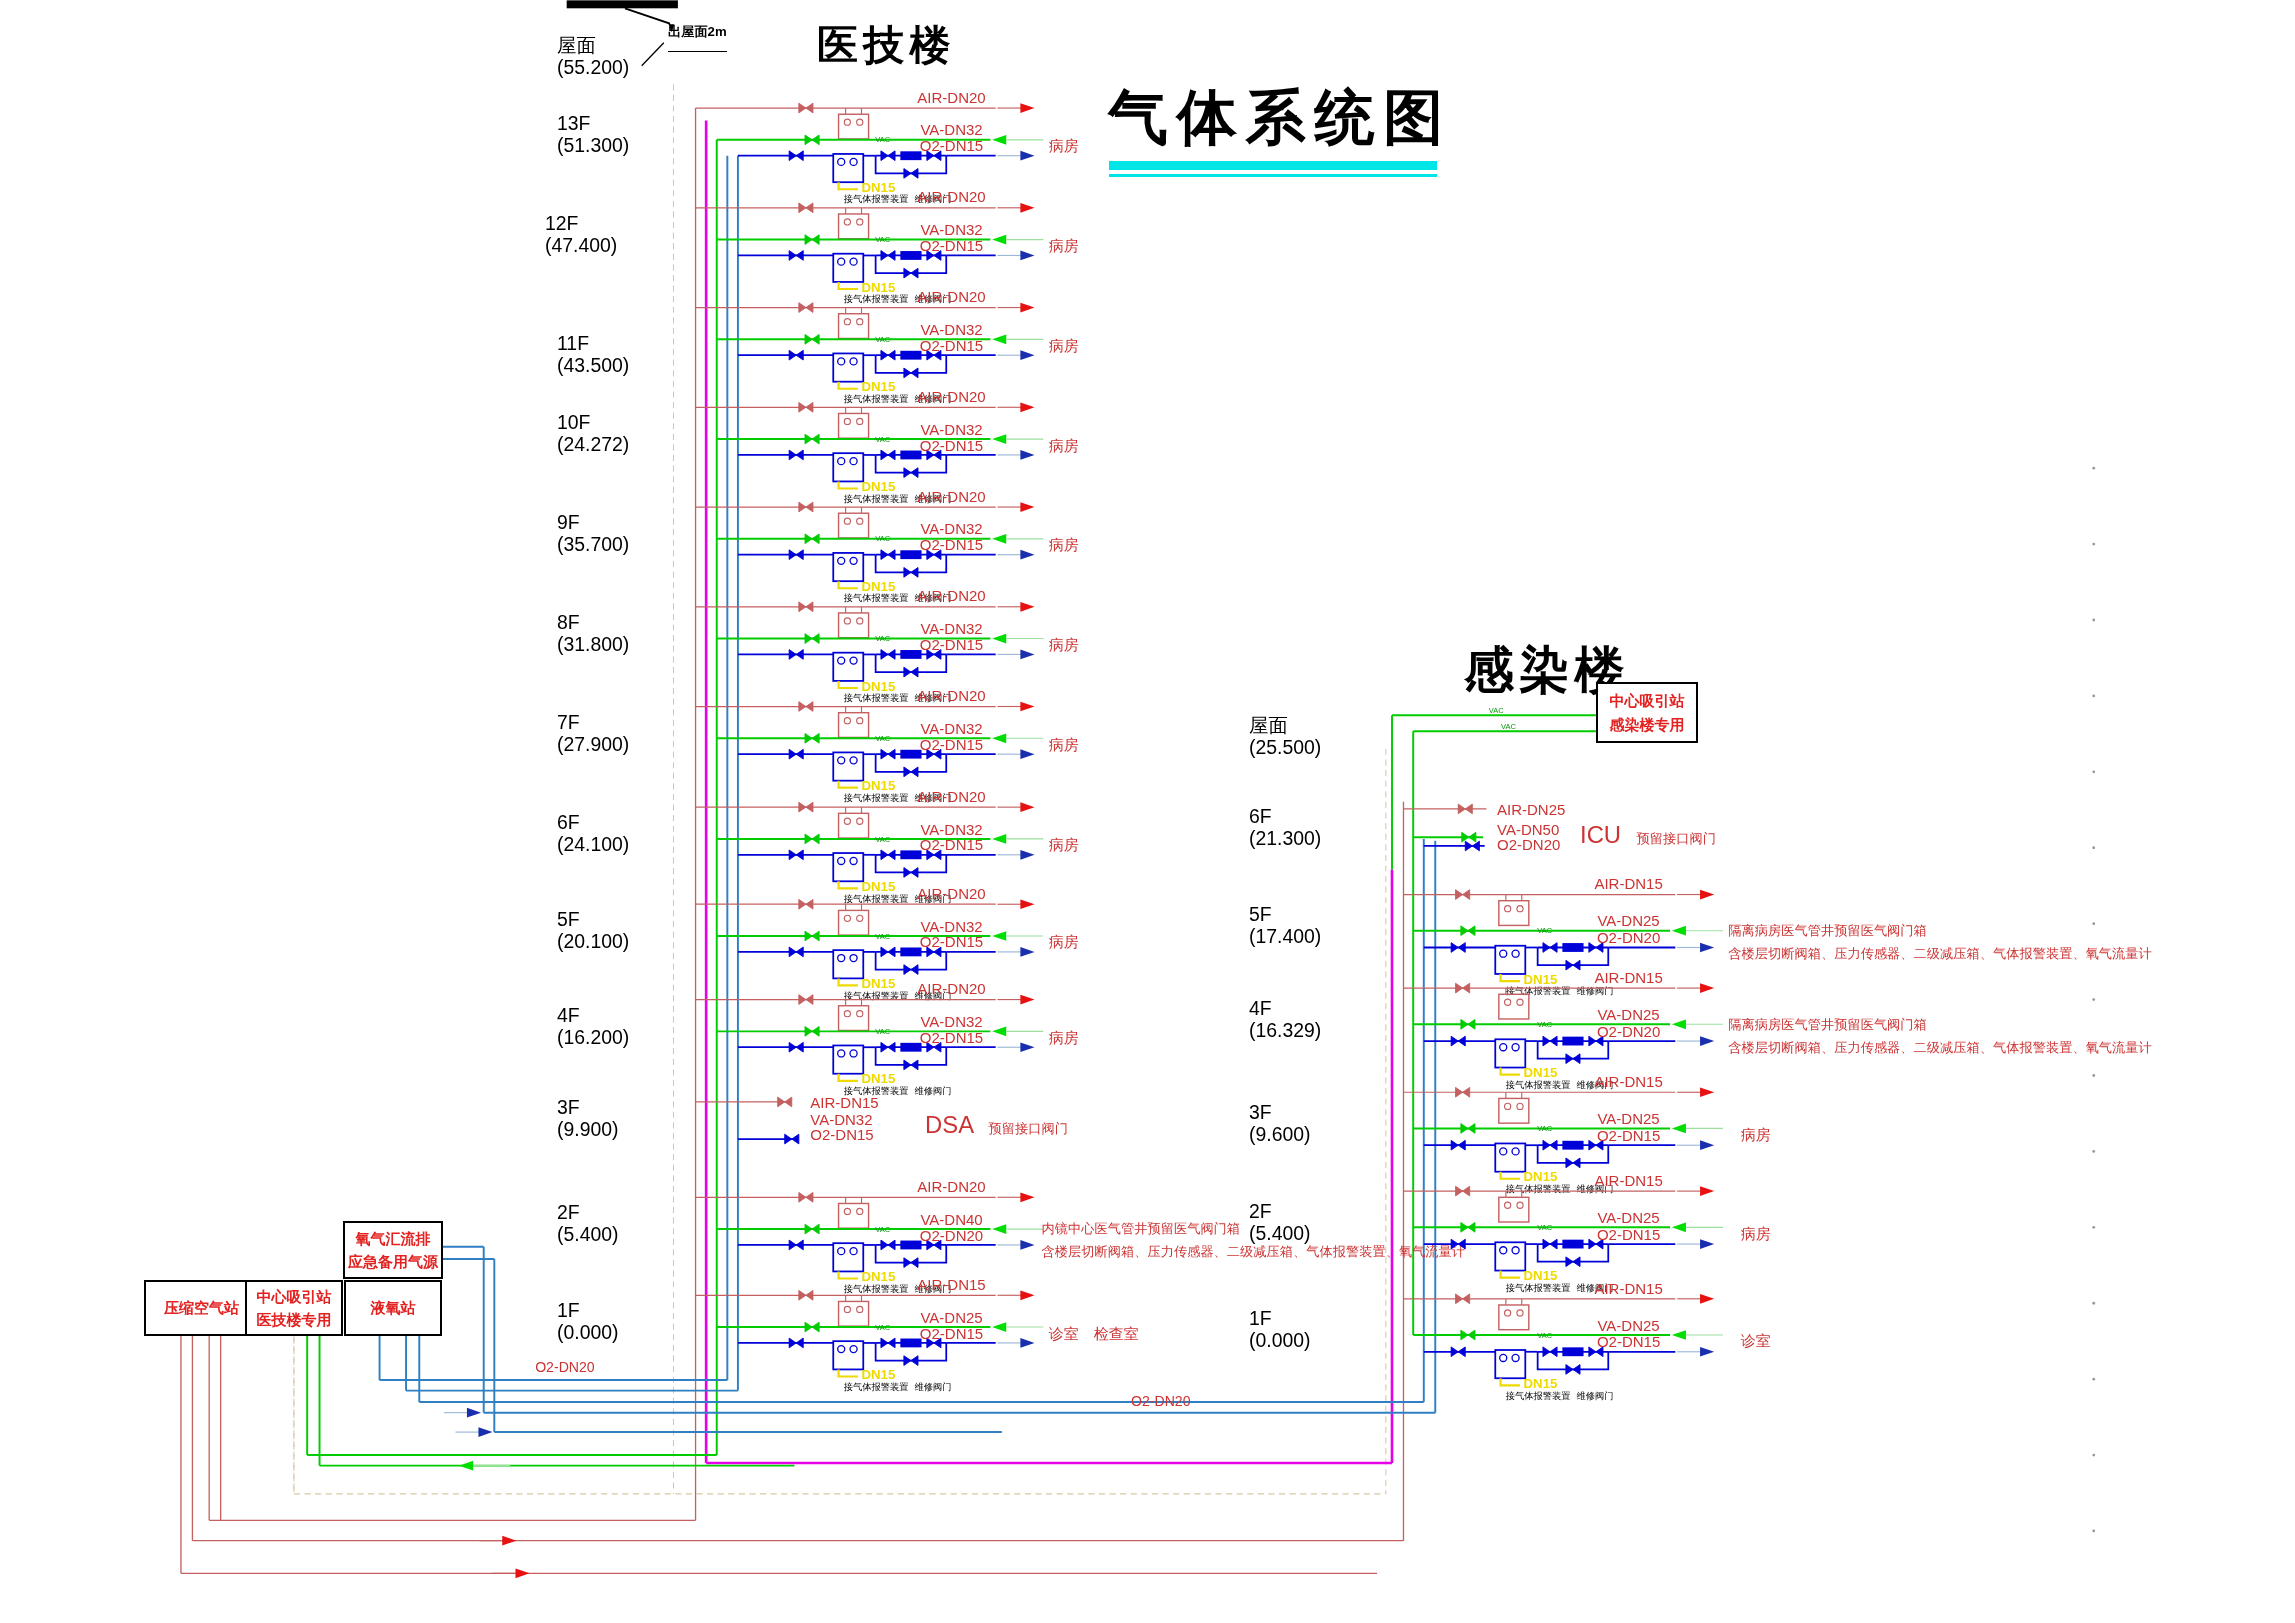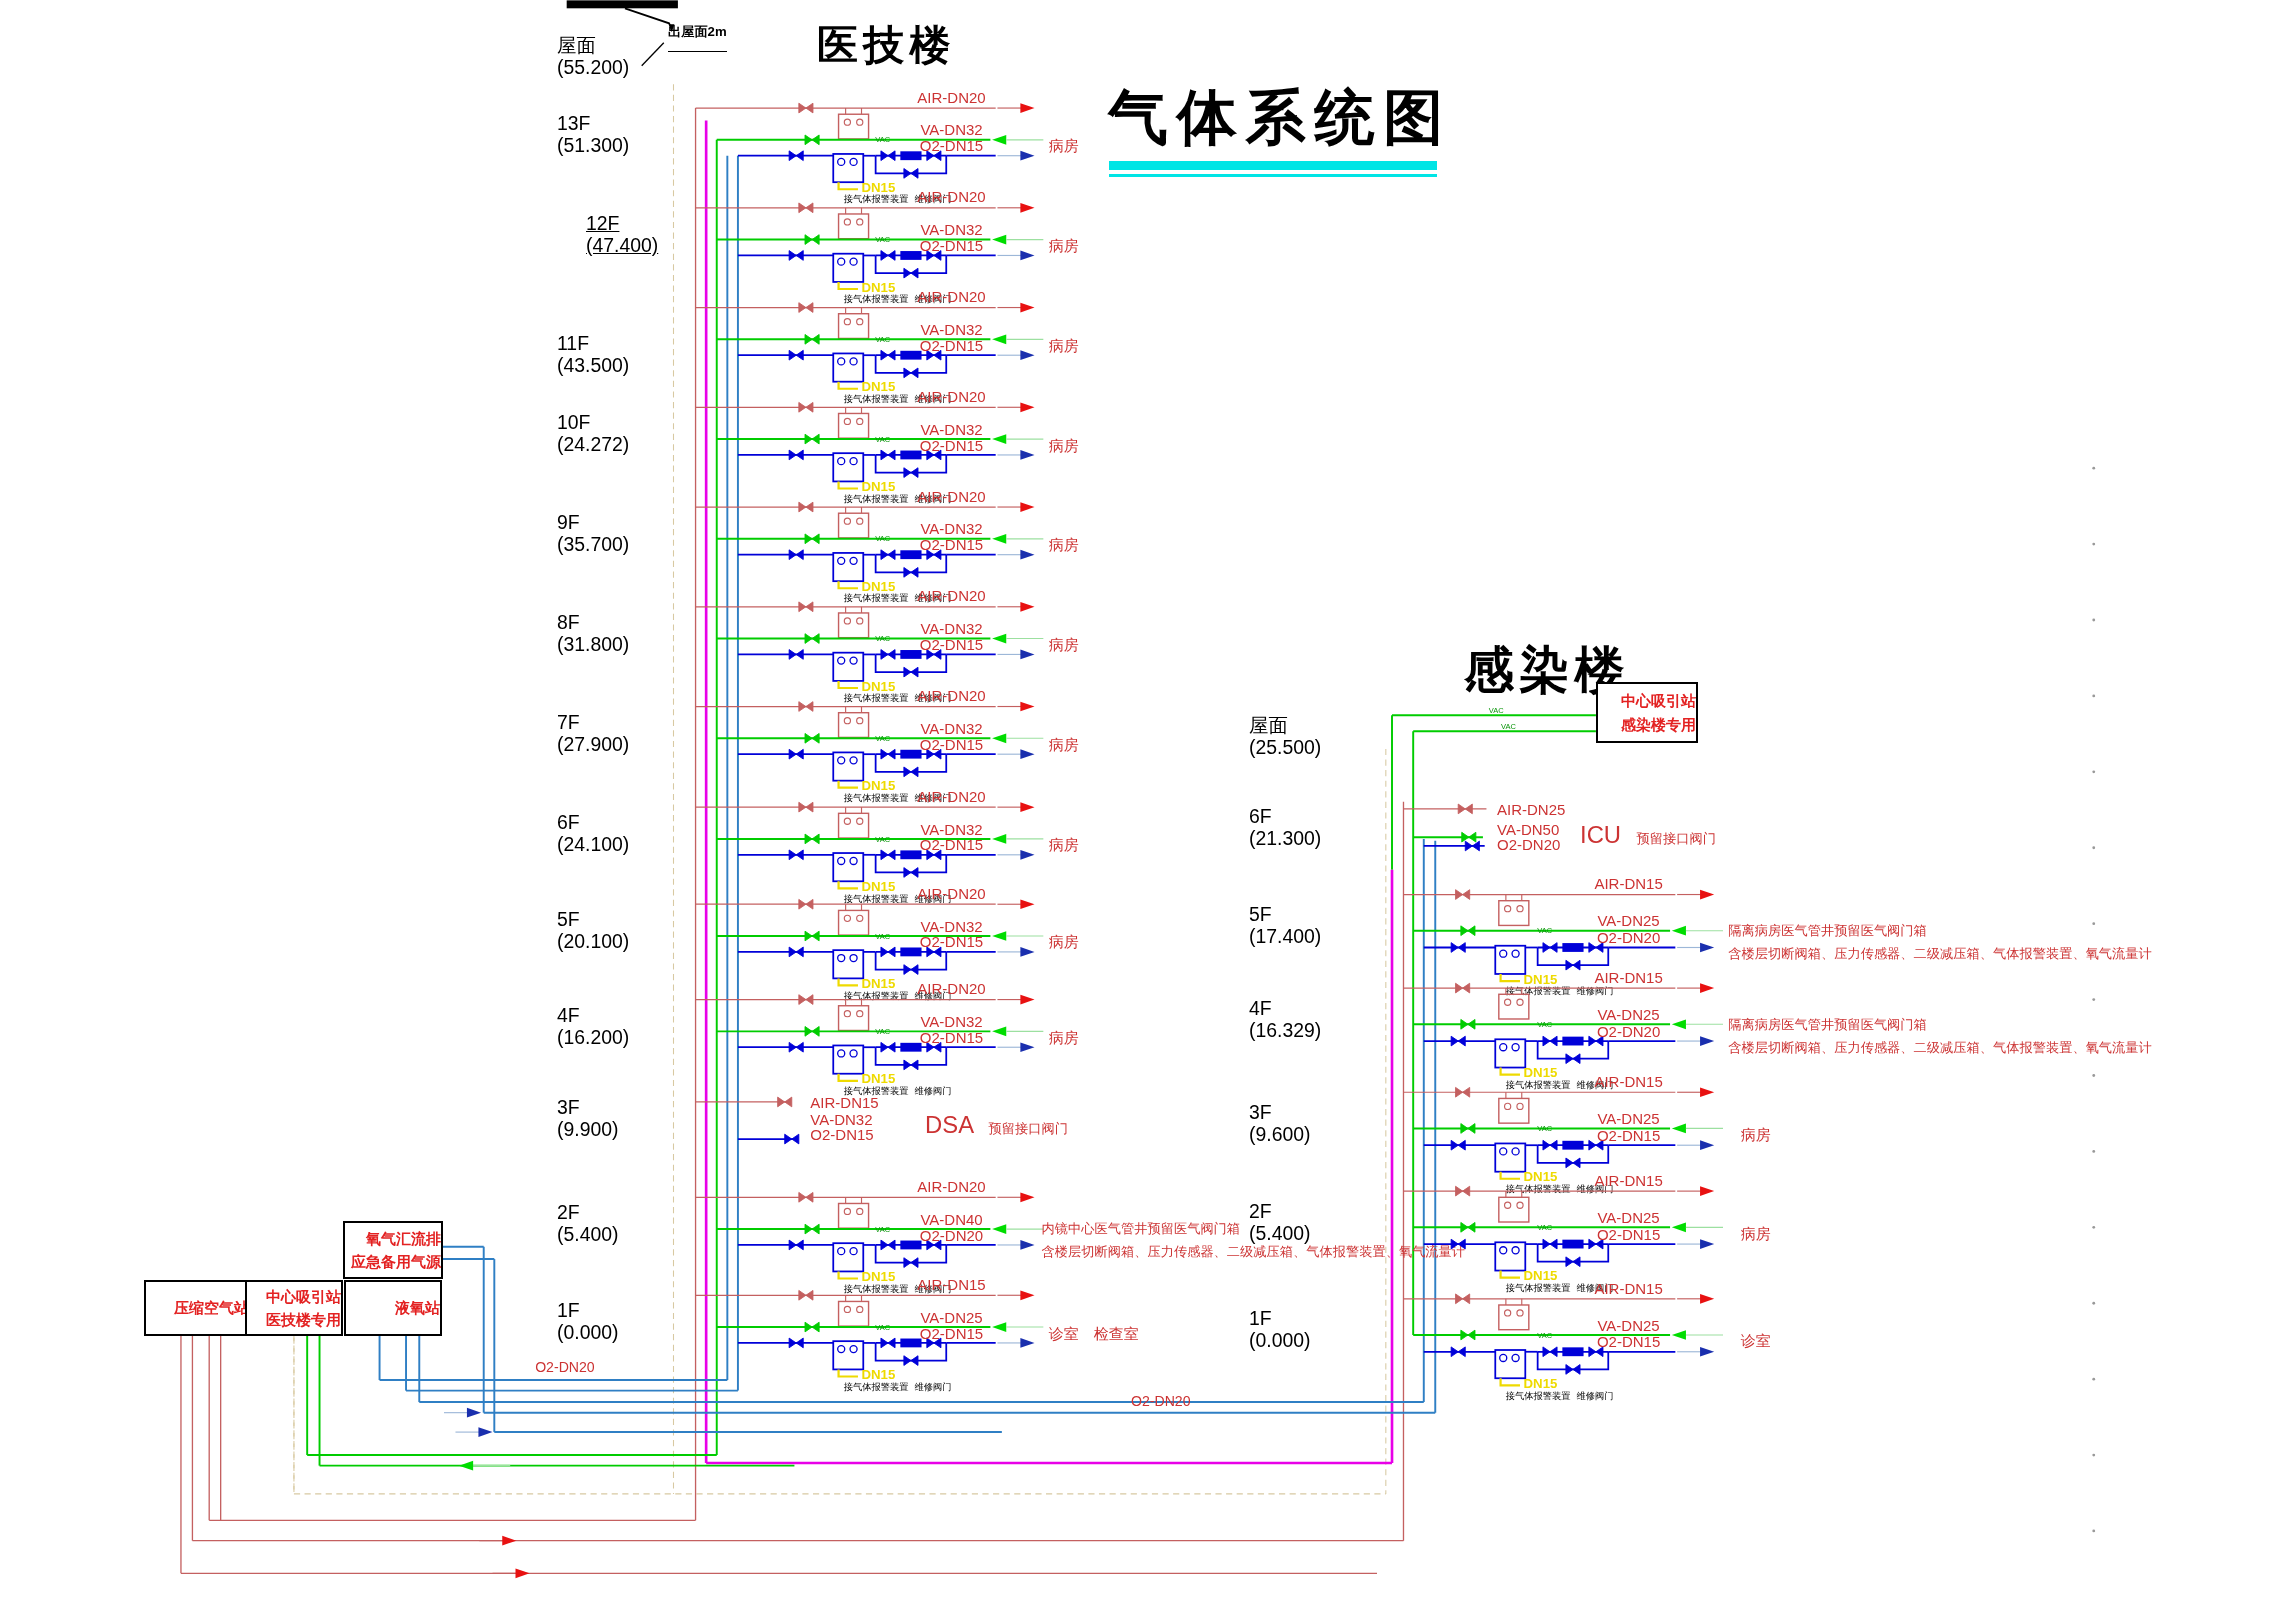--- a/index.html
+++ b/index.html
@@ -6,21 +6,21 @@
   #stage{position:relative;width:2295px;height:1624px;background:#fff;overflow:hidden;
          font-family:"Liberation Sans",sans-serif;}
   #d{position:absolute;left:0;top:0;z-index:1;}
   #d text{font-family:"Liberation Sans",sans-serif;}
   .ov{position:absolute;z-index:2;}
   .title{font-size:60px;font-weight:bold;letter-spacing:8.8px;color:#000;white-space:nowrap;text-align:center;}
   .tbar{position:absolute;z-index:2;background:#00e5e5;}
   .bheading{font-size:41px;font-weight:bold;letter-spacing:5.3px;color:#000;white-space:nowrap;}
   .box{position:absolute;z-index:3;border:2.6px solid #000;background:#fff;color:#e32222;
        font-weight:bold;font-size:15px;line-height:1.55;display:flex;flex-direction:column;
-       justify-content:center;align-items:flex-end;text-align:center;white-space:nowrap;}
+       justify-content:center;align-items:center;text-align:center;white-space:nowrap;}
   .floorlab{position:absolute;z-index:2;width:132px;text-align:left;font-size:19.4px;
             color:#000;line-height:1.12;white-space:nowrap;}
   .roofnote{font-size:13.2px;font-weight:bold;color:#000;border-bottom:1.8px solid #000;
             padding-bottom:10px;white-space:nowrap;}
 </style>
 </head>
 <body>
 
 <div id="stage">
   <svg id="d" width="2295" height="1624" viewBox="0 0 2600 1839">
@@ -781,21 +781,21 @@
     <span>感染楼专用</span>
   </div>
 <div class="floorlab" style="left: 557px; top: 35px;">
       <div>屋面</div>
       <div>(55.200)</div>
     </div>
     <div class="floorlab" style="left: 557px; top: 113px;">
       <div>13F</div>
       <div>(51.300)</div>
     </div>
-    <div class="floorlab" style="left: 586px; top: 213px; text-decoration: underline;">
+    <div class="floorlab" style="left: 545px; top: 213px;">
       <div>12F</div>
       <div>(47.400)</div>
     </div>
     <div class="floorlab" style="left: 557px; top: 313px; margin-top: 20px;">
       <div>11F</div>
       <div>(43.500)</div>
     </div>
     <div class="floorlab" style="left: 557px; top: 412px;">
       <div>10F</div>
       <div>(24.272)</div>

